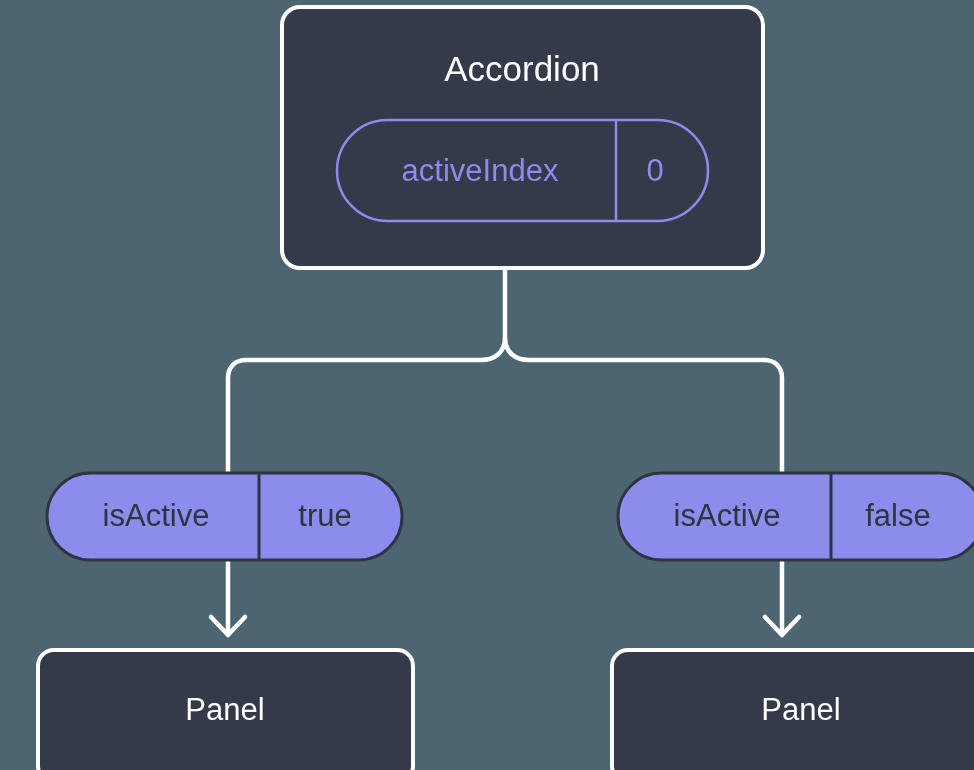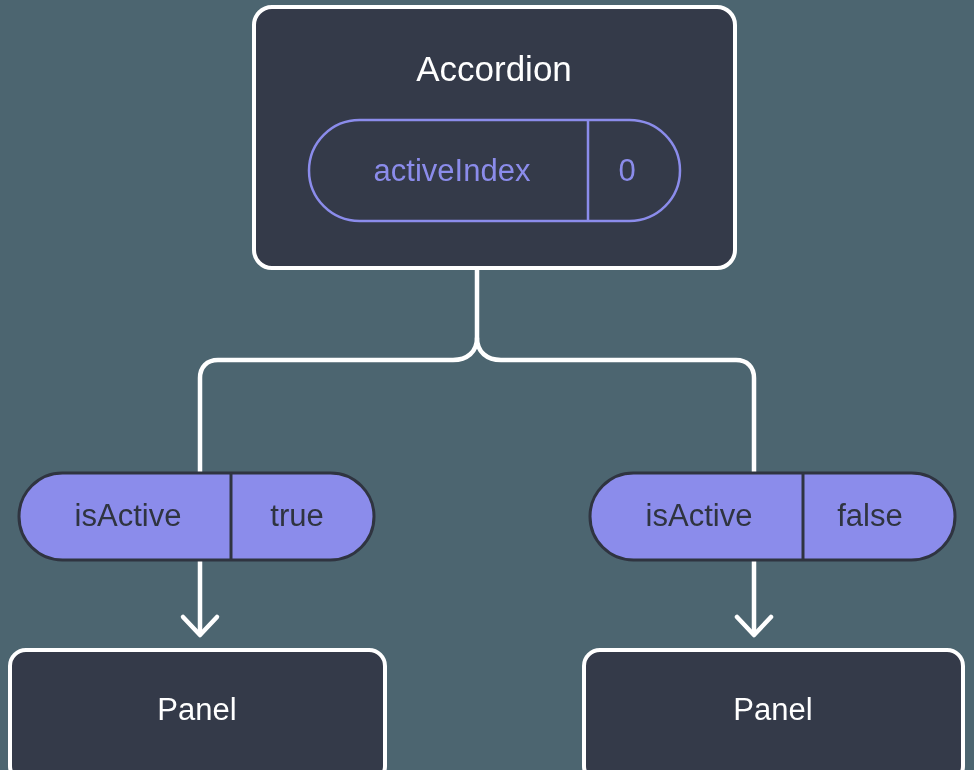--- a/index.html
+++ b/index.html
@@ -12,20 +12,21 @@
     width: 974px;
     height: 770px;
     overflow: hidden;
     font-family: "Liberation Sans", sans-serif;
   }
   #diagram-root {
     position: relative;
     width: 844px;
     height: 770px;
     background: #4c6570;
+    margin-left: 28px;
   }
   svg.diagram-canvas {
     position: absolute;
     top: 0;
     left: 0;
     width: 974px;
     height: 770px;
     display: block;
   }
   .node-fill        { fill: #343a49; }

